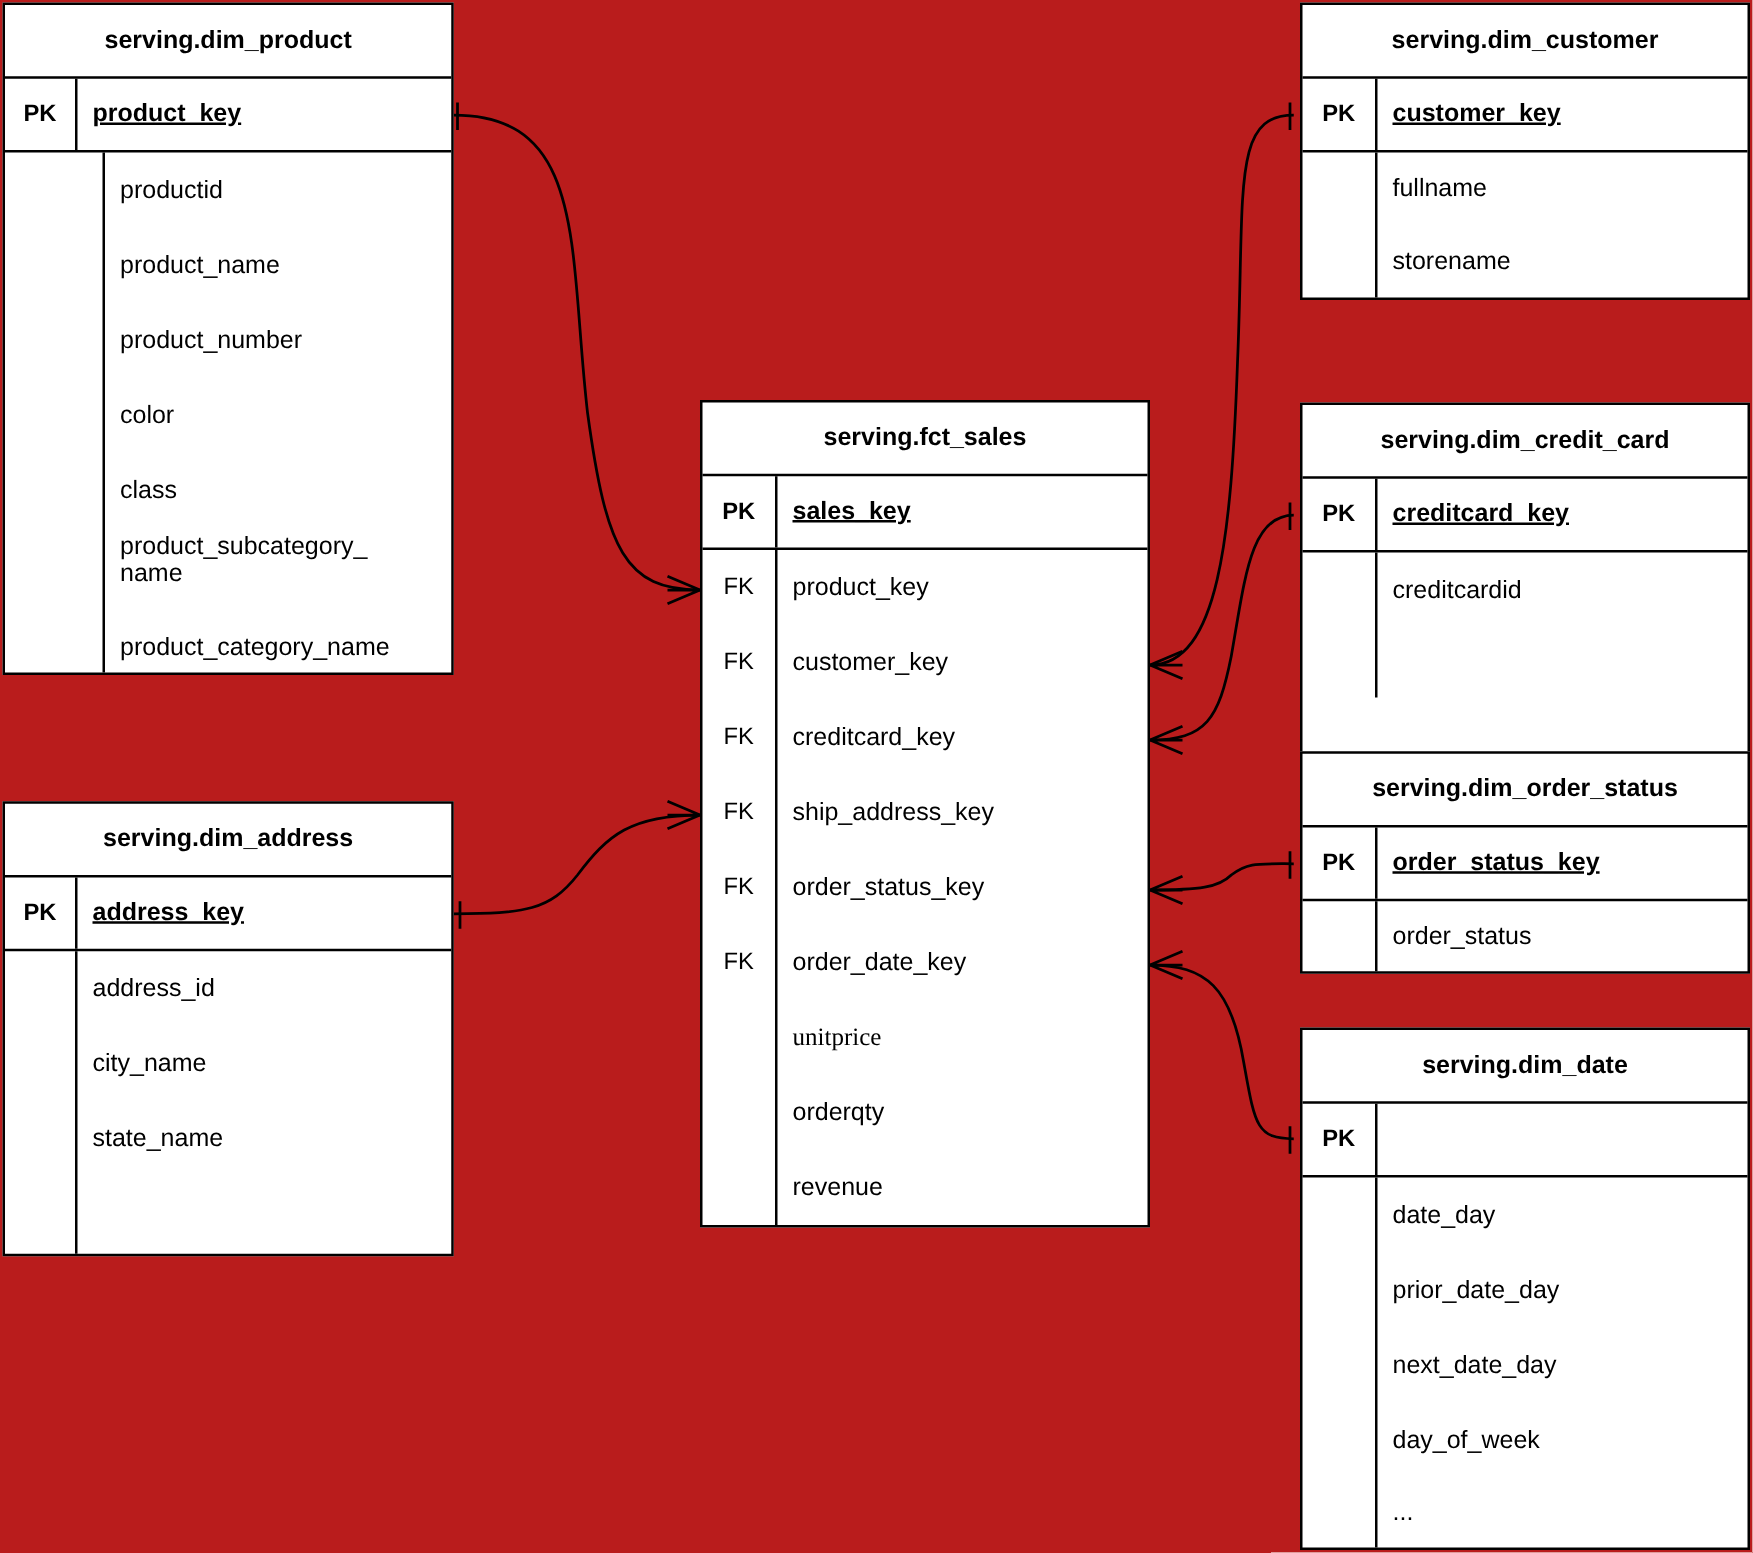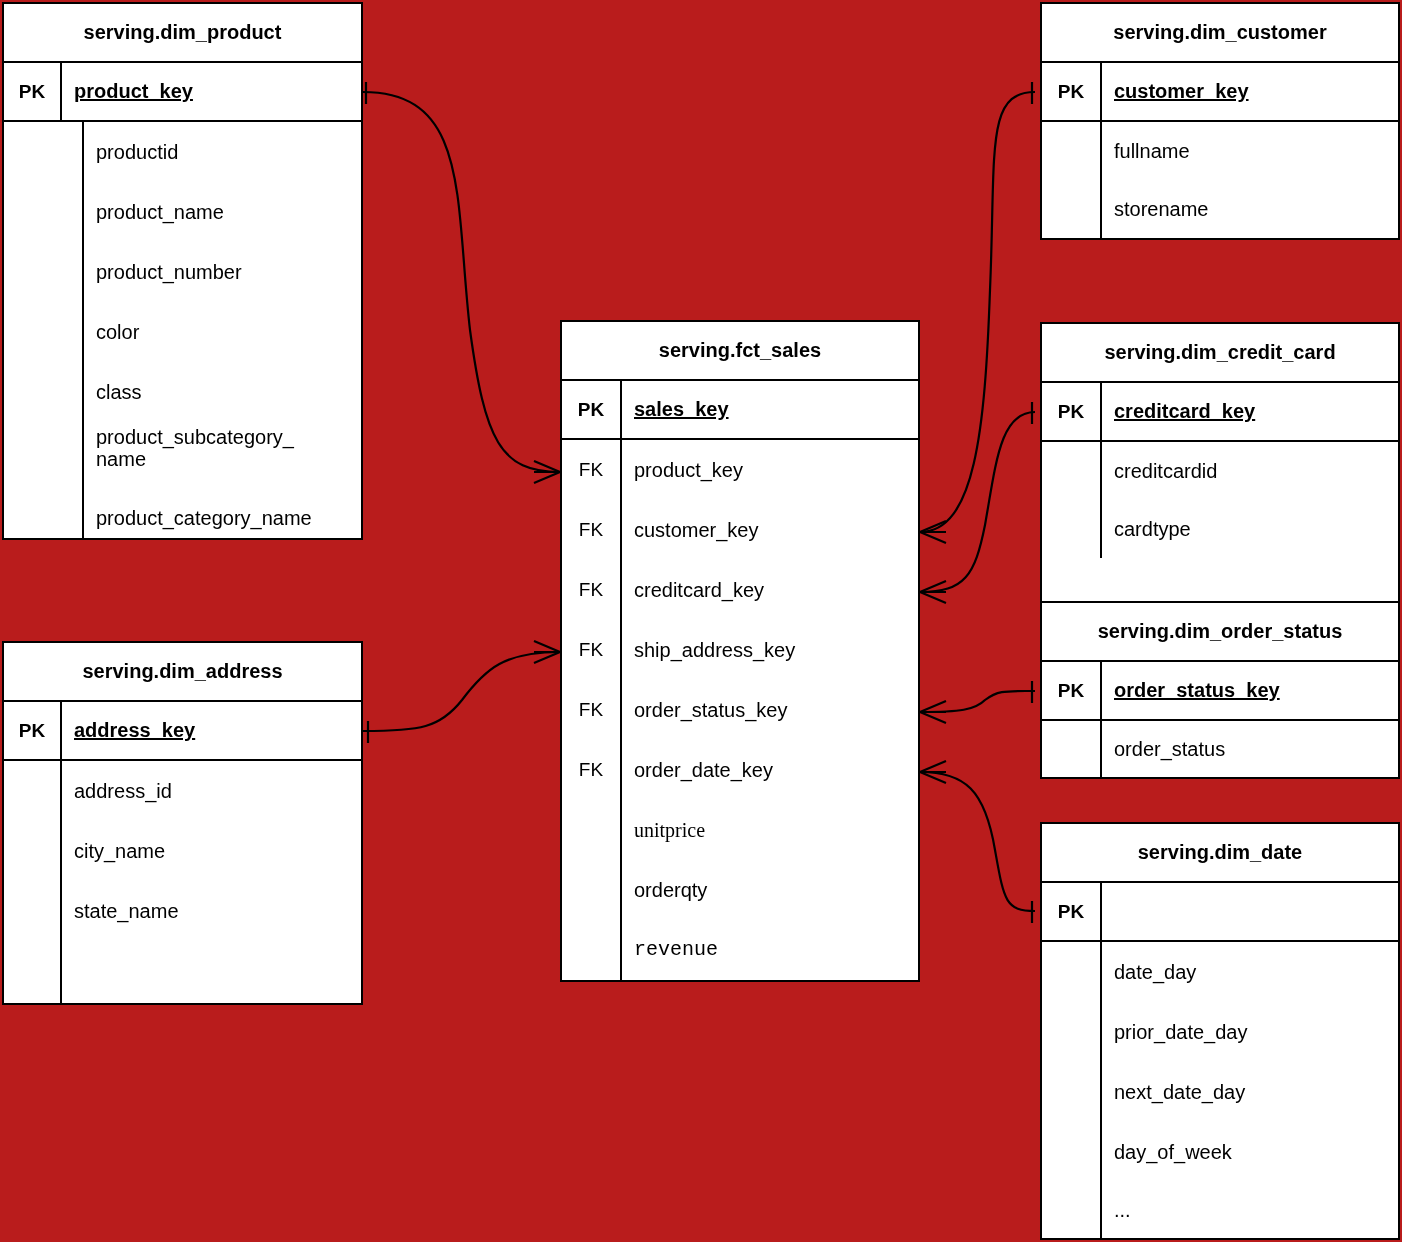--- a/index.html
+++ b/index.html
@@ -242,21 +242,21 @@
       </div>
       <div class="attr-namecol">
         <div class="attr-cell" style="height:60px;">product_key</div>
         <div class="attr-cell" style="height:60px;">customer_key</div>
         <div class="attr-cell" style="height:60px;">creditcard_key</div>
         <div class="attr-cell" style="height:60px;">ship_address_key</div>
         <div class="attr-cell" style="height:60px;">order_status_key</div>
         <div class="attr-cell" style="height:60px;">order_date_key</div>
         <div class="attr-cell" style="height:60px;font-family:Liberation Serif, serif;">unitprice</div>
         <div class="attr-cell" style="height:60px;">orderqty</div>
-        <div class="attr-cell" style="height:60px;font-family:Liberation Mono, monospace;">revenue</div>
+        <div class="attr-cell" style="height:60px;">revenue</div>
       </div>
     </div>
   </div>
 
   <div class="entity" style="left:1040px; top:2px; width:360px; height:238px;">
     <div class="entity-title" style="height:59px;">serving.dim_customer</div>
 
     <div class="erow pk-row" style="height:59px;">
       <div class="keycell" style="width:60px;">PK</div>
       <div class="namecell pkname">customer_key</div>
@@ -282,21 +282,20 @@
       <div class="namecell pkname">creditcard_key</div>
     </div>
 
     <div class="attrblock" style="height:116px;">
       <div class="attr-keycol" style="width:60px;">
         <div class="attr-cell keylabel" style="height:60px;"></div>
         <div class="attr-cell keylabel" style="height:60px;"></div>
       </div>
       <div class="attr-namecol">
         <div class="attr-cell" style="height:60px;">creditcardid</div>
-        <div class="attr-cell" style="height:60px;">cardtype</div>
       </div>
     </div>
   </div>
 
   <div class="entity" style="left:1040px; top:601px; width:360px; height:178px;">
     <div class="entity-title" style="height:59px;">serving.dim_order_status</div>
 
     <div class="erow pk-row" style="height:59px;">
       <div class="keycell" style="width:60px;">PK</div>
       <div class="namecell pkname">order_status_key</div>

